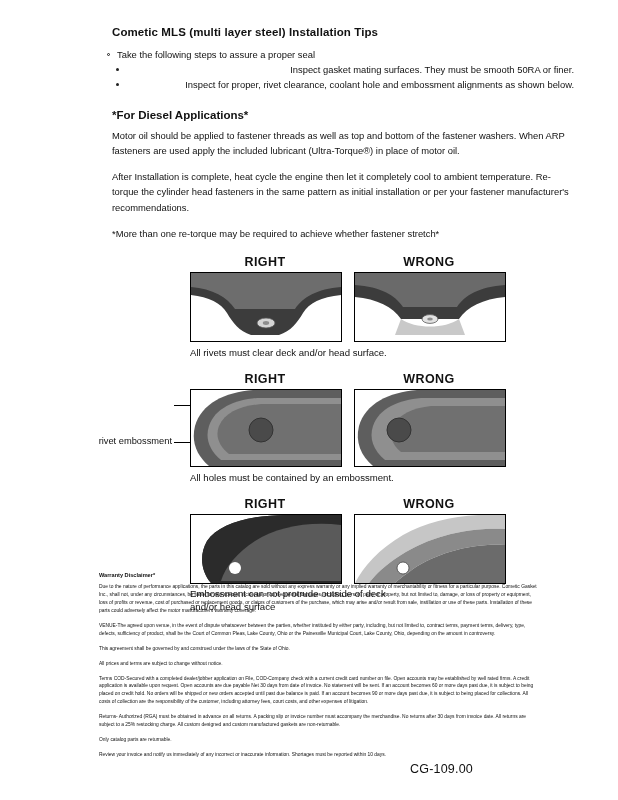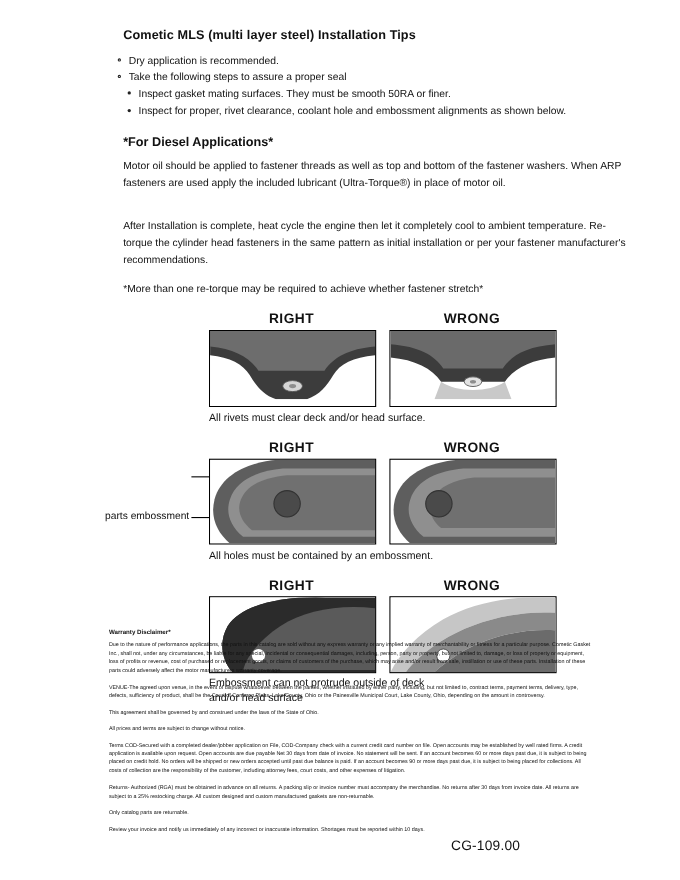--- a/index.html
+++ b/index.html
@@ -76,21 +76,21 @@
     font-weight: bold;
     margin: 16px 0 7px 72px;
   }
   .para {
     margin: 0 0 0 72px;
     font-size: 9.4px;
     line-height: 1.62;
     max-width: 470px;
   }
   .para + .para {
-    margin-top: 24px;
+    margin-top: 11px;
   }
   .note {
     margin: 13px 0 0 72px;
     font-size: 9.4px;
   }
 
   
   .figures {
     margin-top: 16px;
     position: relative;
@@ -170,24 +170,23 @@
   }
 </style>
 </head>
 <body>
 
 <div class="page">
 
   <h1 class="title">Cometic MLS (multi layer steel) Installation Tips</h1>
 
   <ul class="bullets">
-    <li>Dry application is recommended.</li>
     <li>Take the following steps to assure a proper seal</li>
   </ul>
-  <ul class="subbullets" style="margin-left:66px;">
+  <ul class="subbullets" style="margin-left:66px;text-align:right;">
     <li>Inspect gasket mating surfaces.  They must be smooth 50RA or finer.</li>
     <li>Inspect for proper, rivet clearance, coolant hole and embossment alignments as shown below.</li>
   </ul>
 
   <h2 class="section">*For Diesel Applications*</h2>
   <p class="para">Motor oil should be applied to fastener threads as well as top and bottom of the fastener washers. When ARP fasteners are used apply the included lubricant (Ultra-Torque®) in place of motor oil.</p>
   <p class="para">After Installation is complete, heat cycle the engine then let it completely cool to ambient temperature. Re-torque the cylinder head fasteners in the same pattern as initial installation or per your fastener manufacturer's recommendations.</p>
   <p class="note">*More than one re-torque may be required to achieve whether fastener stretch*</p>
 
   <div class="figures">
@@ -221,21 +220,21 @@
       </div>
     </div>
     <p class="caption">All rivets must clear deck and/or head surface.</p>
   </div>
 
   <div class="figures" style="margin-top:12px;">
 
     <div class="leader" style="left:134px; top:33px; width:60px;"></div>
 
     <div class="callout" style="left:10px; top:63px; width:122px;">
-      <span>parts embossment</span>
+      <span>rivet embossment</span>
     </div>
     <div class="leader" style="left:134px; top:70px; width:54px;"></div>
 
     <div class="fig-row">
       <div class="fig-col">
         <div class="fig-label">RIGHT</div>
         <div class="fig-box tall">
           <svg width="150" height="76" viewBox="0 0 150 76">
             <rect x="0" y="0" width="150" height="76" fill="#ffffff"></rect>
             <path d="M150,0 L150,76 L18,76 C6,66 0,52 4,36 C10,14 34,2 62,0 Z" fill="#5e5e5e"></path>

